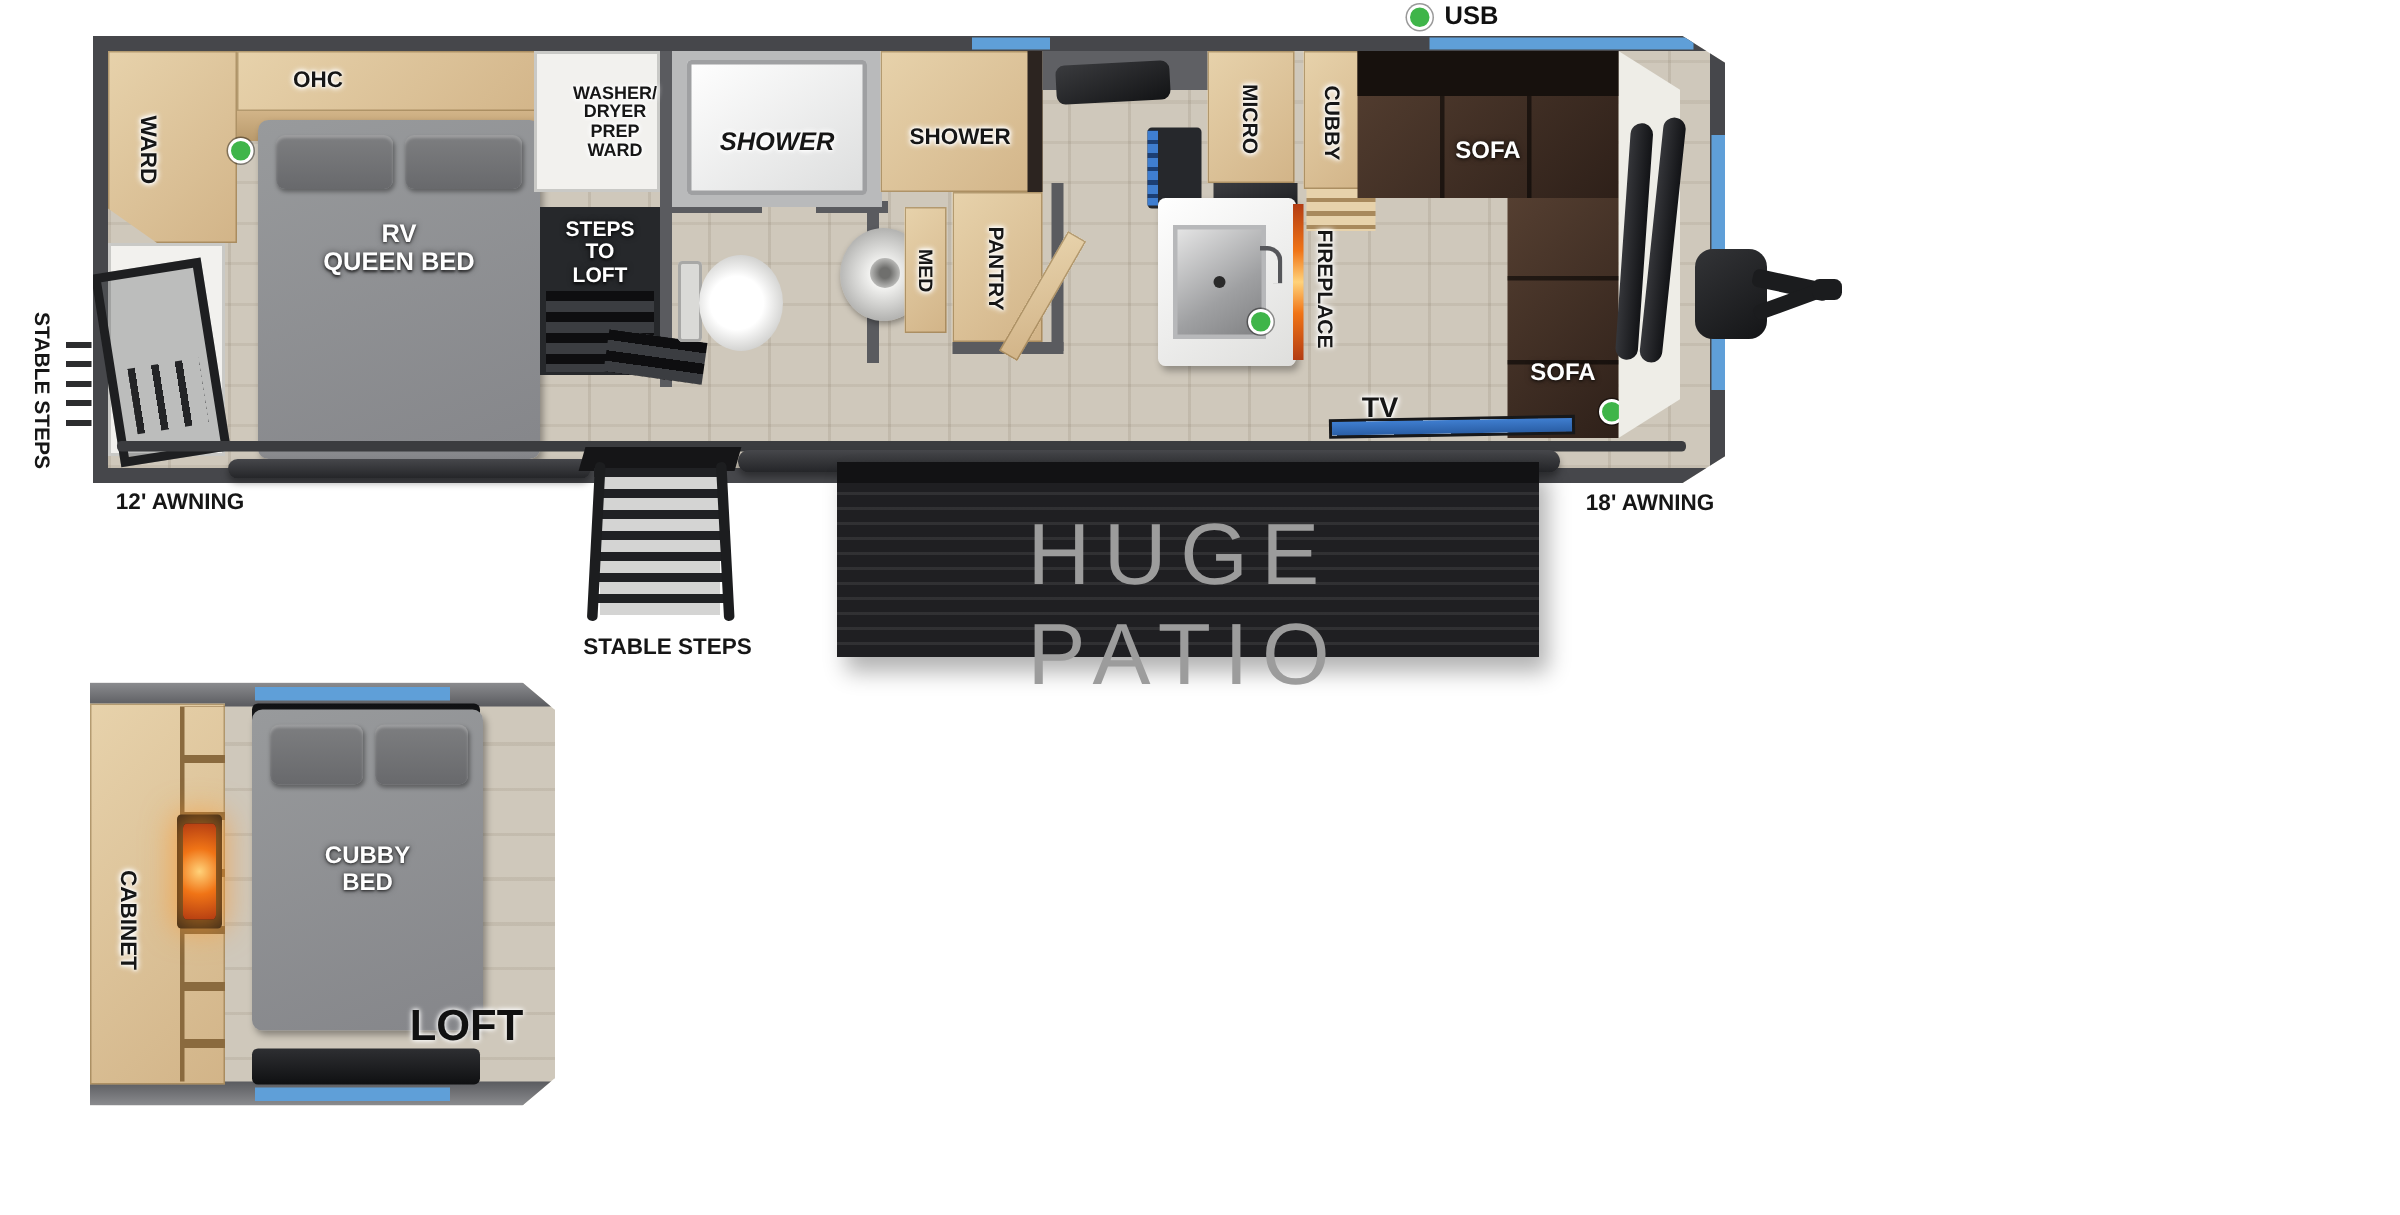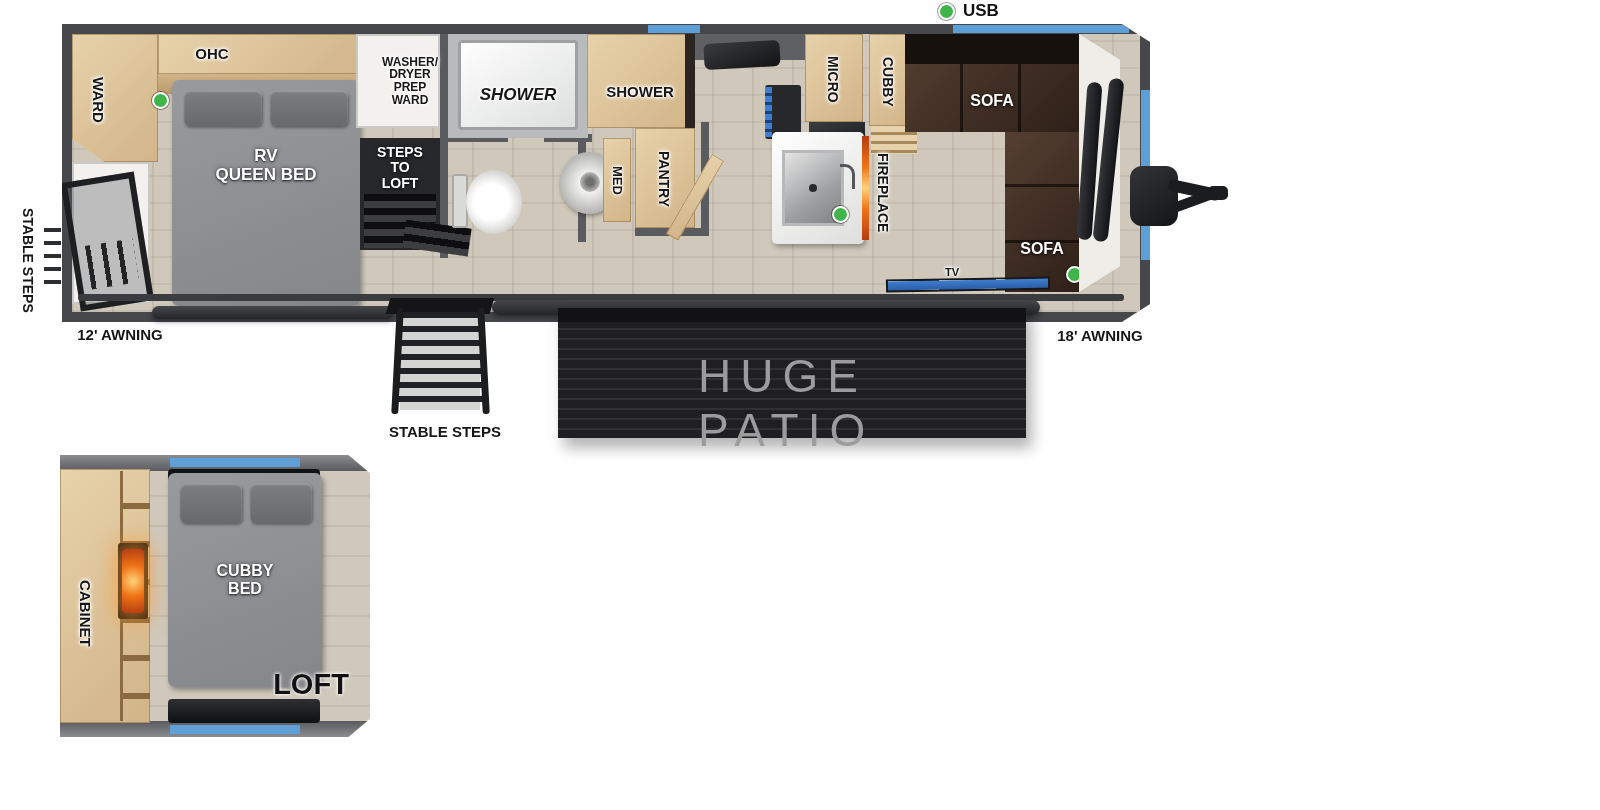--- a/index.html
+++ b/index.html
@@ -155,21 +155,21 @@
     <div class="abs sofa" style="left:933px;top:98px;width:74px;height:160px;"></div>
     <div class="abs cushline" style="left:933px;top:150px;width:74px;height:3px;"></div>
     <div class="abs cushline" style="left:933px;top:206px;width:74px;height:3px;"></div>
     <div class="abs wlbl" style="left:933px;top:204px;width:74px;height:22px;font-size:16px;">SOFA</div>
     <div class="abs dot" style="left:994px;top:232px;"></div>
 
     <div class="abs" style="left:1007px;top:0;width:41px;height:258px;background:#eeede7;clip-path:polygon(0 0,100% 10%,100% 90%,0 100%);"></div>
     <div class="abs" style="left:1010px;top:48px;width:15px;height:158px;background:linear-gradient(90deg,#35363a,#121316);border-radius:8px;transform:rotate(4deg);"></div>
     <div class="abs" style="left:1029px;top:44px;width:15px;height:164px;background:linear-gradient(90deg,#35363a,#121316);border-radius:8px;transform:rotate(6deg);"></div>
 
-    <div class="abs lbl" style="left:860px;top:230px;width:40px;height:18px;font-size:11px;">TV</div>
+    <div class="abs lbl" style="left:828px;top:230px;width:40px;height:18px;font-size:19px;">TV</div>
     <div class="abs" style="left:816px;top:246px;width:160px;height:9px;background:linear-gradient(180deg,var(--tvBlue),#2a5ea5);box-shadow:0 0 0 2px #17181a;transform:rotate(-1deg);"></div>
 
     <div class="abs bluewin" style="left:576px;top:-9px;width:52px;height:8px;"></div>
     <div class="abs bluewin" style="left:881px;top:-9px;width:176px;height:8px;"></div>
     <div class="abs bluewin" style="right:-10px;top:56px;width:9px;height:170px;"></div>
     <div class="abs bluewin-light" style="left:501px;bottom:-9px;width:88px;height:8px;"></div>
     <div class="abs bluewin" style="left:645px;bottom:-10px;width:116px;height:10px;"></div>
   </div>
 
   <div class="abs" style="left:1130px;top:138px;width:95px;height:100px;">
@@ -192,21 +192,21 @@
     <div class="abs" style="left:-4px;top:0;width:104px;height:16px;background:#151517;transform:skewX(-16deg);"></div>
     <div class="abs" style="left:8px;top:14px;width:80px;height:98px;background:#d4d4d3;"></div>
     <div class="abs" style="left:4px;top:14px;width:88px;height:98px;background-image:repeating-linear-gradient(180deg,#202124 0 6px,rgba(0,0,0,0) 6px 14px);"></div>
     <div class="abs rail" style="left:2px;top:10px;width:7px;height:106px;transform:rotate(3deg);"></div>
     <div class="abs rail" style="left:88px;top:10px;width:7px;height:106px;transform:rotate(-3deg);"></div>
   </div>
   <div class="abs lbl" style="left:385px;top:423px;width:120px;height:18px;font-size:15px;">STABLE STEPS</div>
 
   <div class="abs deck" style="left:558px;top:308px;width:468px;height:130px;">
     <div class="abs deck-lip" style="left:0;top:0;width:100%;height:14px;"></div>
-    <div class="abs glabl" style="left:140px;top:68px;width:320px;height:54px;font-size:46px;">HUGE PATIO</div>
+    <div class="abs glabl" style="left:127px;top:68px;width:320px;height:54px;font-size:58px;">HUGE PATIO</div>
   </div>
 
   <div id="loft-unit" class="abs">
     <div class="abs wall" style="left:0;top:0;width:100%;height:16px;background:linear-gradient(180deg,#8b8c8f,var(--wall));"></div>
     <div class="abs wall" style="left:0;bottom:0;width:100%;height:16px;background:linear-gradient(0deg,#8b8c8f,var(--wall));"></div>
     <div class="abs bluewin" style="left:110px;top:3px;width:130px;height:9px;"></div>
     <div class="abs bluewin" style="left:110px;bottom:3px;width:130px;height:9px;"></div>
     <div class="abs" style="left:108px;top:14px;width:152px;height:24px;background:linear-gradient(180deg,#0f1012,#2e2f32);border-radius:4px;"></div>
     <div class="abs" style="left:108px;bottom:14px;width:152px;height:24px;background:linear-gradient(0deg,#0f1012,#2e2f32);border-radius:4px;"></div>
 

